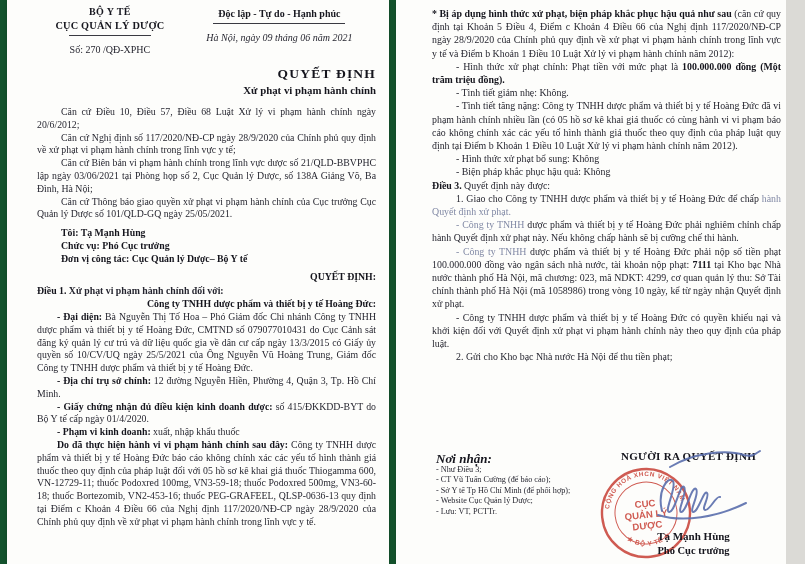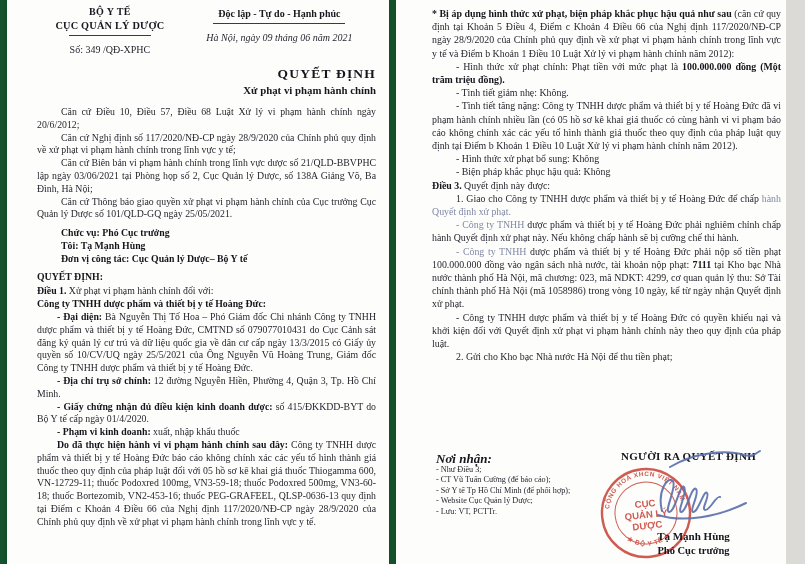--- a/index.html
+++ b/index.html
@@ -16,21 +16,21 @@
     background:#fdfdfb; color:#262630;
     box-shadow:0 0 4px rgba(0,0,0,.20);
     overflow:hidden;
   }
   .pl { left:7px; width:382px; padding:6px 13px 0 30px; font-size:9.8px; line-height:12.8px; }
   .pr { left:396px; width:409px; padding:7px 24px 0 36px; font-size:9.9px; line-height:13.2px; }
   p { margin:0; text-align:justify; }
   b { color:#15151d; }
   .ind { text-indent:24px; }
   .ind2 { text-indent:20px; }
-  .center { text-align:left; text-indent:0; }
+  .center { text-align:right; text-indent:0; }
 
   
   .hdr { display:flex; text-align:center; }
   .hl { width:43%; }
   .hr { width:57%; }
   .org-parent { font-weight:bold; font-size:10px; letter-spacing:.4px; color:#17171f; }
   .org { font-weight:bold; font-size:10.3px; letter-spacing:.2px; color:#17171f; margin-top:1px; }
   .rule { height:1px; background:#3a3a42; margin:2px auto 3px; }
   .r1 { width:82px; }
   .r2 { width:132px; }
@@ -38,21 +38,21 @@
   .nat { font-weight:bold; font-size:10.2px; color:#17171f; }
   .motto { font-weight:bold; font-size:10px; color:#17171f; margin-top:2px; }
   .pdate { font-style:italic; margin-top:8px; font-size:10px; }
 
   .title-block { text-align:right; margin:12px 0 9px; }
   .title { font-weight:bold; font-size:13.5px; letter-spacing:1.2px; color:#15151d; }
   .subtitle { font-weight:bold; font-size:10.8px; margin-top:3px; color:#15151d; }
 
   .who-block { margin:6px 0 5px 24px; }
   .who-block p { text-align:left; }
-  .gap-xs { margin-top:2px; }
+  .gap-xs { margin-top:2px;font-weight:bold; }
 
   .faded { color:#8189a5; }
 
   
   .rp-foot { position:absolute; left:0; top:443px; width:409px; height:121px; }
   .recipients { position:absolute; left:40px; top:11px; font-size:8.2px; line-height:10.6px; }
   .recipients p { text-align:left; }
   .rec-label { font-style:italic; font-weight:bold; font-size:13px; color:#15151d; }
   .signer-heading { position:absolute; left:175px; top:7px; width:235px; text-align:center;
                     font-weight:bold; font-size:11px; letter-spacing:.3px; color:#15151d; }
@@ -69,21 +69,21 @@
 <div class="canvas">
 
   <div class="page pl">
     <div class="hdr">
       <div class="hl">
         <div class="org-parent">BỘ Y TẾ</div>
         <div class="org">CỤC QUẢN LÝ DƯỢC</div>
         <div class="rule r1"></div>
         <div class="doc-no">
           <span>Số:</span>
-          <span>349</span>
+          <span>270</span>
           <span>/QĐ-XPHC</span>
         </div>
       </div>
       <div class="hr">
         <div class="motto">Độc lập - Tự do - Hạnh phúc</div>
         <div class="rule r2"></div>
         <div class="pdate">Hà Nội, ngày 09 tháng 06 năm 2021</div>
       </div>
     </div>
 
@@ -91,22 +91,22 @@
       <div class="title">QUYẾT ĐỊNH</div>
       <div class="subtitle">Xử phạt vi phạm hành chính</div>
     </div>
 
     <p class="ind">Căn cứ Điều 10, Điều 57, Điều 68 Luật Xử lý vi phạm hành chính ngày 20/6/2012;</p>
     <p class="ind">Căn cứ Nghị định số 117/2020/NĐ-CP ngày 28/9/2020 của Chính phủ quy định về xử phạt vi phạm hành chính trong lĩnh vực y tế;</p>
     <p class="ind">Căn cứ Biên bản vi phạm hành chính trong lĩnh vực dược số 21/QLD-BBVPHC lập ngày 03/06/2021 tại Phòng họp số 2, Cục Quản lý Dược, số 138A Giảng Võ, Ba Đình, Hà Nội;</p>
     <p class="ind">Căn cứ Thông báo giao quyền xử phạt vi phạm hành chính của Cục trưởng Cục Quản lý Dược số 101/QLD-GQ ngày 25/05/2021.</p>
 
     <div class="who-block">
+      <p><b>Tôi: Tạ Mạnh Hùng</b></p>
       <p><b>Chức vụ: Phó Cục trưởng</b></p>
-      <p><b>Tôi: Tạ Mạnh Hùng</b></p>
       <p><b>Đơn vị công tác: Cục Quản lý Dược– Bộ Y tế</b></p>
     </div>
 
     <p class="center"><b>QUYẾT ĐỊNH:</b></p>
     <p class="gap-xs"><b>Điều 1.</b><span> Xử phạt vi phạm hành chính đối với:</span></p>
     <p class="center"><b>Công ty TNHH dược phẩm và thiết bị y tế Hoàng Đức:</b></p>
     <p class="ind2"><b>- Đại diện:</b><span> Bà Nguyễn Thị Tố Hoa – Phó Giám đốc Chi nhánh Công ty TNHH dược phẩm và thiết bị y tế Hoàng Đức, CMTND số 079077010431 do Cục Cảnh sát đăng ký quản lý cư trú và dữ liệu quốc gia về dân cư cấp ngày 13/3/2015 có Giấy ủy quyền số 10/CV/UQ ngày 25/5/2021 của Ông Nguyễn Vũ Hoàng Trung, Giám đốc Công ty TNHH dược phẩm và thiết bị y tế Hoàng Đức.</span></p>
     <p class="ind2"><b>- Địa chỉ trụ sở chính:</b><span> 12 đường Nguyễn Hiền, Phường 4, Quận 3, Tp. Hồ Chí Minh.</span></p>
     <p class="ind2"><b>- Giấy chứng nhận đủ điều kiện kinh doanh dược:</b><span> số 415/ĐKKDD-BYT do Bộ Y tế cấp ngày 01/4/2020.</span></p>
     <p class="ind2"><b>- Phạm vi kinh doanh:</b><span> xuất, nhập khẩu thuốc</span></p>

